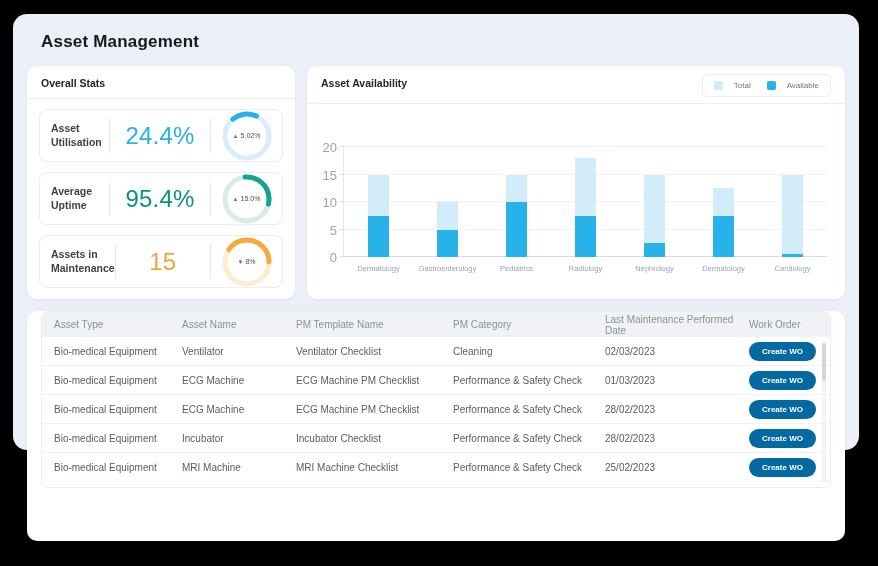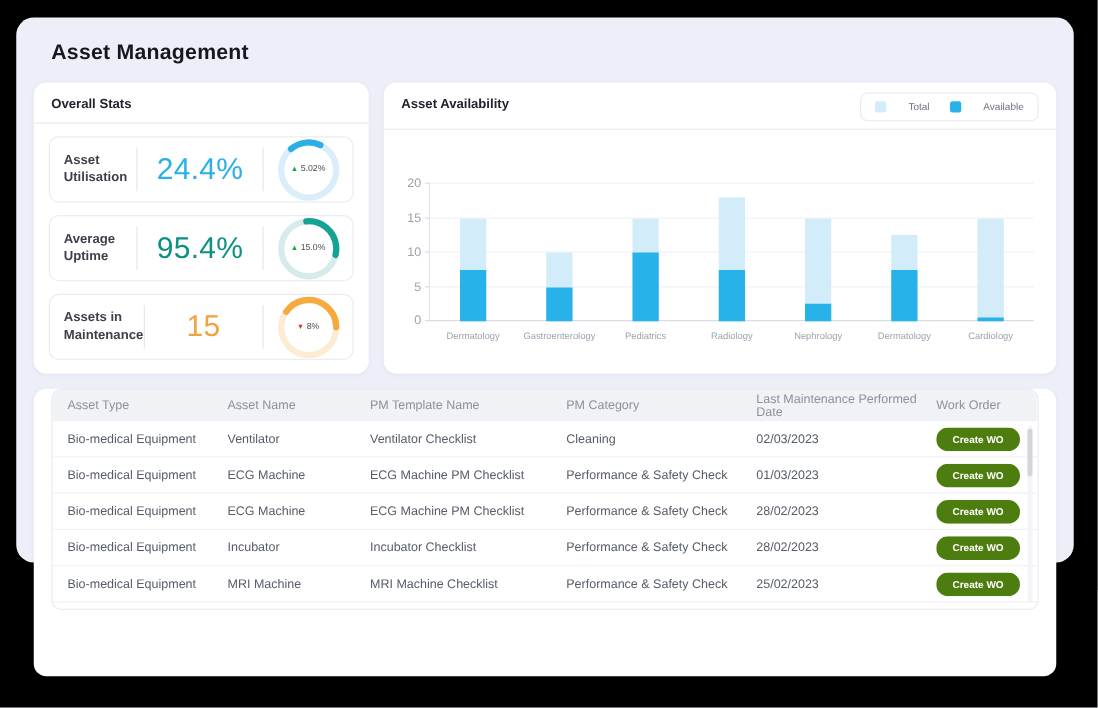--- a/index.html
+++ b/index.html
@@ -29,30 +29,30 @@
   .stat-gauge { flex:0 0 71px; display:flex; align-items:center; justify-content:center; position:relative; }
   .gauge-wrap { position:relative; width:52px; height:52px; }
   .gauge-badge { position:absolute; inset:0; display:flex; align-items:center; justify-content:center;
                  gap:2px; font-size:7px; color:#4b4b55; }
   .gauge-badge .tri { font-size:6px; line-height:1; }
 
   
   .chart-card { flex:1; height:233px; }
   .legend-box { display:flex; align-items:center; gap:16px; border:1px solid #ececf1;
                 border-radius:6px; padding:6px 11px; margin:-3px 0; }
-  .legend-item { display:flex; align-items:center; gap:18px; }
+  .legend-item { display:flex; align-items:center; gap:11px; }
   .legend-swatch { width:9px; height:9px; border-radius:2px; }
   .legend-label { font-size:8px; color:#6b7280; }
 
   .chart-body { position:absolute; left:36px; right:18px; top:81px; bottom:42px; }
   .plot { position:relative; width:100%; height:100%; border-left:1px solid #e4e7ec; }
   .gridline { position:absolute; left:0; right:0; height:1px; background:#f1f2f5; }
   .gridline.zero { background:#d9dde3; }
   .ytick { position:absolute; right:calc(100% + 7px); width:18px; text-align:right;
-           font-size:10px; color:#9aa3ad; transform:translateY(50%); }
+           font-size:13px; color:#9aa3ad; transform:translateY(50%); }
   .ymark { position:absolute; right:100%; width:4px; height:1px; background:#d9dde3; }
   .slots { position:absolute; inset:0; display:flex; }
   .slot { flex:1; position:relative; height:100%; }
   .bar { position:absolute; bottom:0; left:50%; width:21px; margin-left:-10.5px; }
   .bar.total { z-index:1; }
   .bar.avail { z-index:2; }
   .xlab { position:absolute; top:calc(100% + 7px); left:-12px; right:-12px; text-align:center;
           font-size:7.5px; color:#9aa3ad; white-space:nowrap; }
 
   
@@ -62,21 +62,21 @@
   .thead { display:flex; align-items:center; height:25px; background:#f0f2f5; }
   .th { font-size:10px; color:#8b929d; }
   .trow { display:flex; align-items:center; height:29px; border-bottom:1px solid #f2f2f5; }
   .td { font-size:10px; color:#565d67; white-space:nowrap; overflow:hidden; }
   .c-type { flex:0 0 140px; padding-left:12px; }
   .c-name { flex:0 0 114px; }
   .c-tpl  { flex:0 0 157px; }
   .c-cat  { flex:0 0 152px; }
   .c-date { flex:0 0 144px; }
   .c-act  { flex:1; }
-  .wo-btn { border:none; background:#4d7c0f; color:#fff; font-family:"Liberation Sans",sans-serif;
+  .wo-btn { border:none; background:#0369a1; color:#fff; font-family:"Liberation Sans",sans-serif;
             font-size:8px; font-weight:600; padding:5px 13px; border-radius:10px; cursor:pointer;text-align:right; }
   .partial-row { height:6px; }
   .scroll-track { position:absolute; top:29px; bottom:5px; right:4px; width:4px;
                   background:#f3f4f7; border-radius:2px; }
   .scroll-thumb { position:absolute; top:2px; left:0; width:4px; height:38px;
                   background:#d2d6dc; border-radius:2px; }
 </style>
 </head>
 <body>
 

